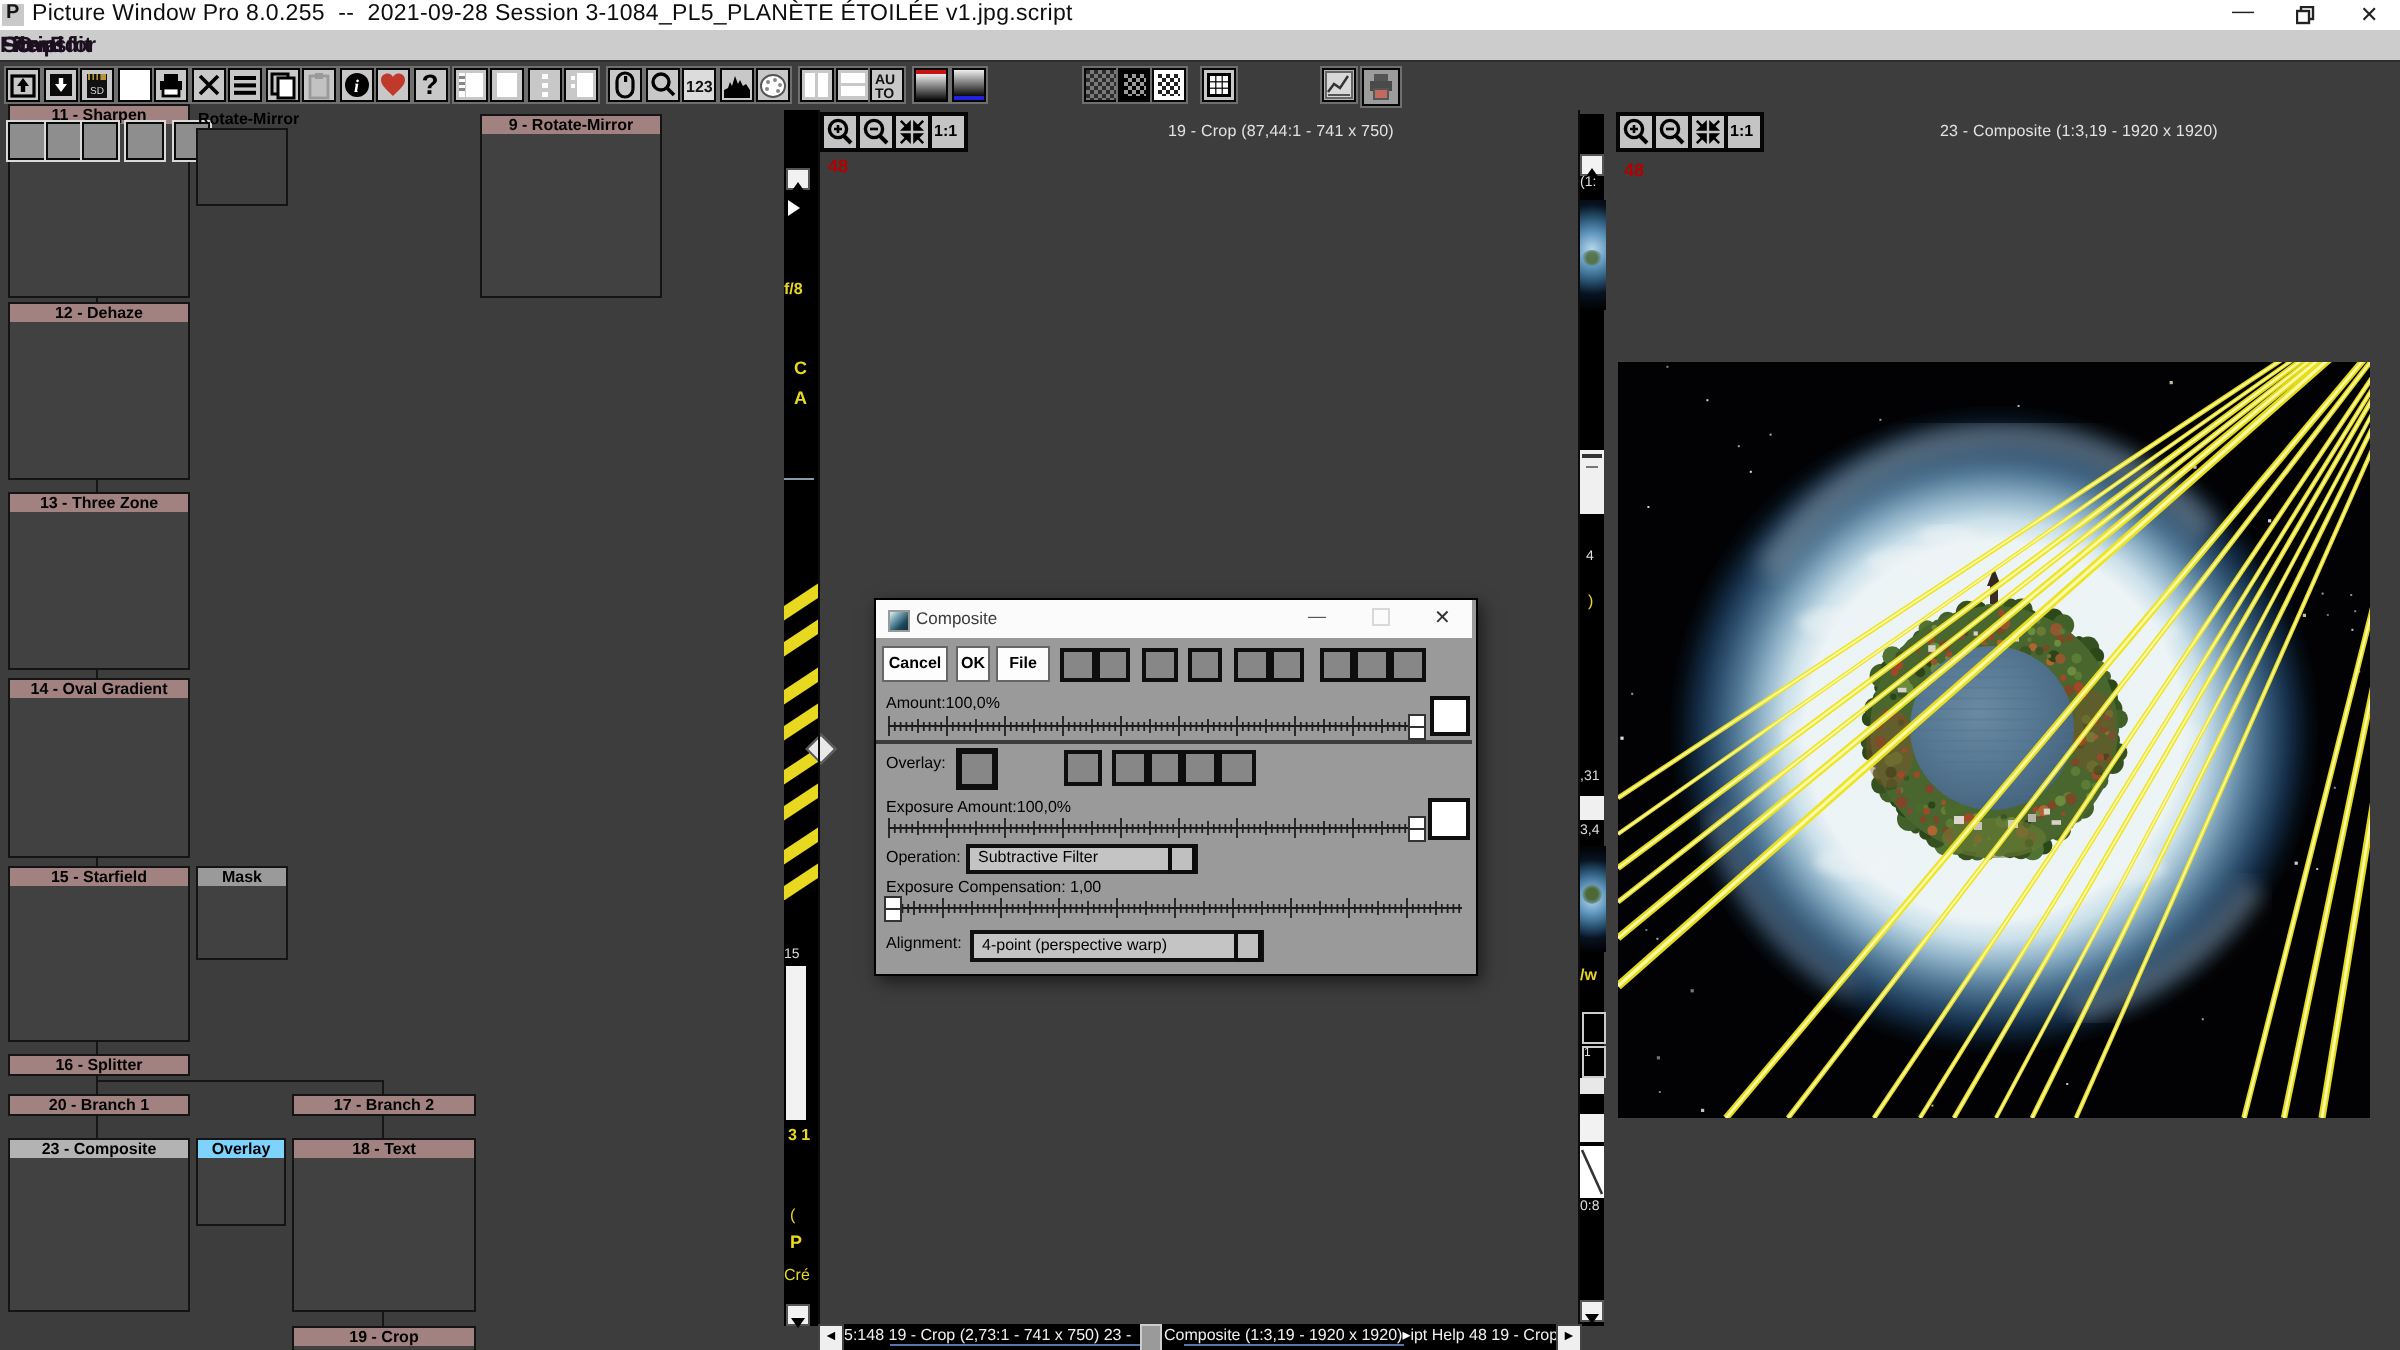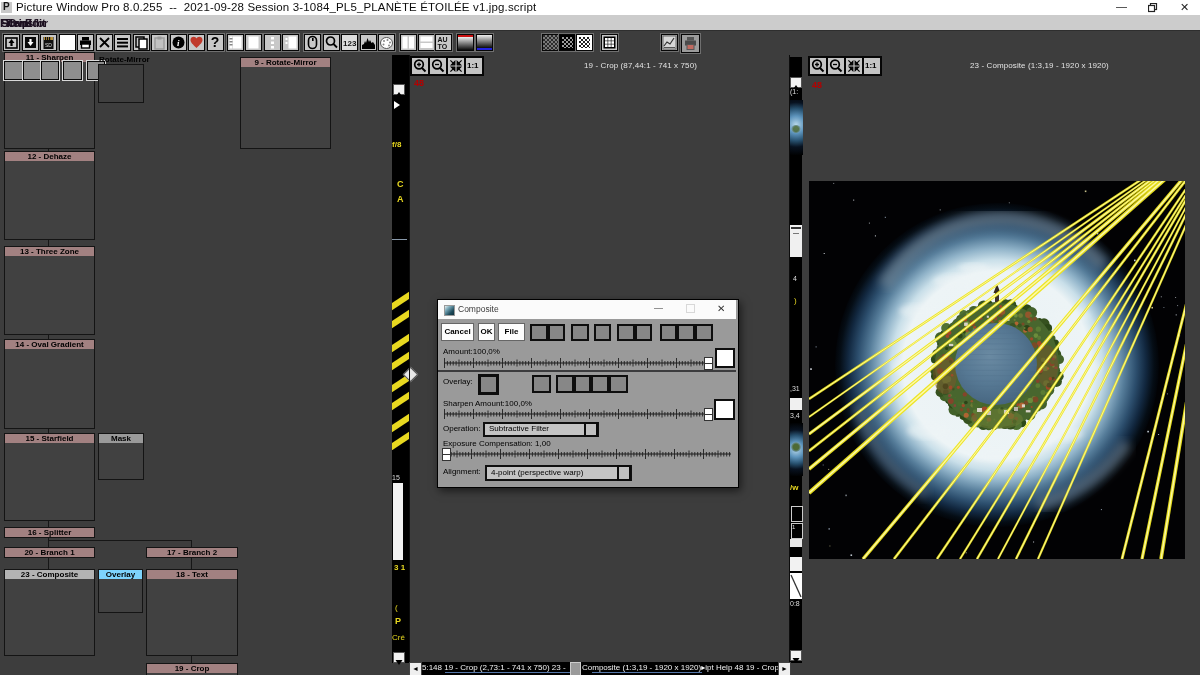--- a/index.html
+++ b/index.html
@@ -1066,21 +1066,21 @@
 <div class="abs" style="left:266px;top:63px;width:7px;height:5px;background:#fff;border:1px solid #333;"></div>
 <div class="swatch" style="left:277px;top:48px;width:16px;height:16px;"></div>
 <div class="abs" style="left:0px;top:70px;width:298px;height:2px;background:#3c3c3e;"></div>
 <div class="dlbl" style="left:5px;top:77px;">Overlay:</div>
 <div class="sq" style="left:40px;top:74px;width:15px;height:15px;border-width:3px;"></div>
 <div class="sq" style="left:94px;top:75px;width:15px;height:14px;"></div>
 <div class="sq" style="left:118px;top:75px;width:14px;height:14px;"></div>
 <div class="sq" style="left:136px;top:75px;width:13px;height:14px;"></div>
 <div class="sq" style="left:153px;top:75px;width:14px;height:14px;"></div>
 <div class="sq" style="left:171px;top:75px;width:15px;height:14px;"></div>
-<div class="dlbl" style="left:5px;top:99px;">Sharpen Amount:100,0%</div>
+<div class="dlbl" style="left:5px;top:99px;">Exposure Amount:100,0%</div>
 <svg class="abs" style="left:6px;top:108px;" width="269" height="12" id="ruler2">
       <line x1="0" y1="6" x2="268" y2="6" stroke="#1a1a1a" stroke-width="1"></line>
       <line x1="0.5" y1="1" x2="0.5" y2="11" stroke="#1f1f1f" stroke-width="0.9"></line>
       <line x1="3.4" y1="4" x2="3.4" y2="8.5" stroke="#1f1f1f" stroke-width="0.9"></line>
       <line x1="6.3" y1="4" x2="6.3" y2="8.5" stroke="#1f1f1f" stroke-width="0.9"></line>
       <line x1="9.2" y1="4" x2="9.2" y2="8.5" stroke="#1f1f1f" stroke-width="0.9"></line>
       <line x1="12.1" y1="4" x2="12.1" y2="8.5" stroke="#1f1f1f" stroke-width="0.9"></line>
       <line x1="15.0" y1="2.5" x2="15.0" y2="9.5" stroke="#1f1f1f" stroke-width="0.9"></line>
       <line x1="17.9" y1="4" x2="17.9" y2="8.5" stroke="#1f1f1f" stroke-width="0.9"></line>
       <line x1="20.8" y1="4" x2="20.8" y2="8.5" stroke="#1f1f1f" stroke-width="0.9"></line>

